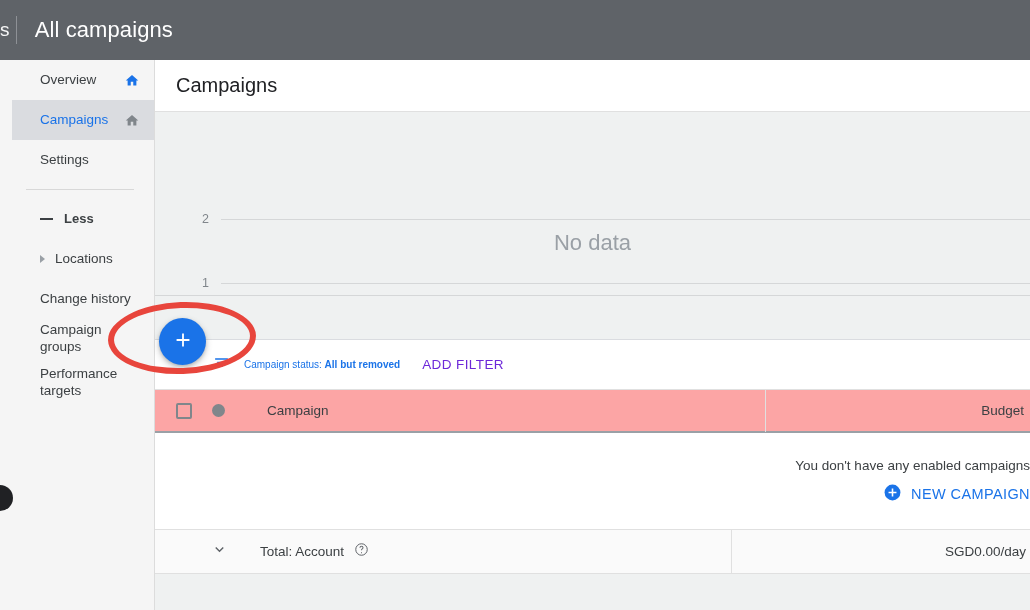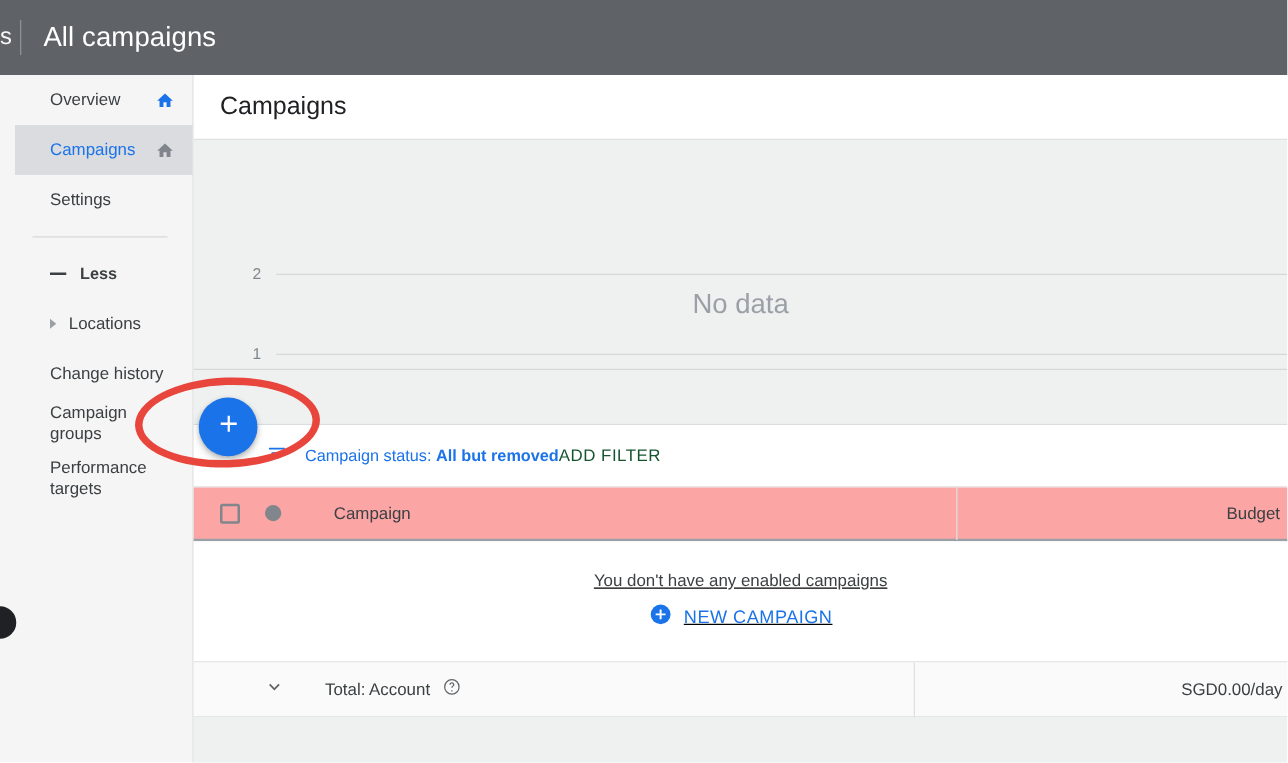--- a/index.html
+++ b/index.html
@@ -108,24 +108,24 @@
     box-shadow: 0 3px 6px rgba(60,64,67,.30), 0 1px 3px rgba(60,64,67,.18);
     display: flex; align-items: center; justify-content: center; cursor: pointer;
   }
 
   
   .filter-bar {
     height: 50px; background: #ffffff; display: flex; align-items: center;
     padding-left: 58px; border-bottom: 1px solid #e0e0e0;
   }
   .filter-icon { margin-right: 14px; flex: none; }
-  .filter-chip { font-size: 13px; color: #1a73e8; white-space: nowrap; }
+  .filter-chip { font-size: 10px; color: #1a73e8; white-space: nowrap; }
   .filter-chip b { font-weight: 700; }
   .add-filter {
-    font-size: 13.5px; color: #14532d; 
+    font-size: 13.5px; color: #6d28d9; margin-left: 22px;
     letter-spacing: .4px; cursor: pointer; white-space: nowrap;
   }
 
   
   .tbl { width: 100%; }
   .thead {
     height: 43px; display: flex; align-items: center;
     border-bottom: 2px solid #9aa0a6; background: #fca5a5;
   }
   .col-camp { display: flex; align-items: center; padding-left: 21px; width: 610px; }
@@ -144,21 +144,21 @@
   }
   .th-label { font-size: 13.5px; color: #3c4043; margin-left: 42px; }
   .th-budget { font-size: 13.5px; color: #3c4043; }
 
   .empty-row {
     height: 97px; display: flex; flex-direction: column;
     align-items: center; justify-content: center; gap: 9px;
     border-bottom: 1px solid #e0e0e0; background: #fff;
     padding-left: 0px;
   }
-  .empty-wrap { width: 100%; display: flex; flex-direction: column; align-items: center; text-decoration: underline; }
+  .empty-wrap { width: 100%; display: flex; flex-direction: column; align-items: flex-end; }
   .empty-msg { font-size: 13.5px; color: #3c4043; }
   .new-camp {
     display: flex; align-items: center; gap: 9px; margin-top: 10px;
     color: #1a73e8; font-size: 14.5px; letter-spacing: .4px; cursor: pointer;
   }
 
   .total-row {
     height: 44px; display: flex; align-items: center; background: #fafafa;
     border-bottom: 1px solid #e0e0e0;
   }

